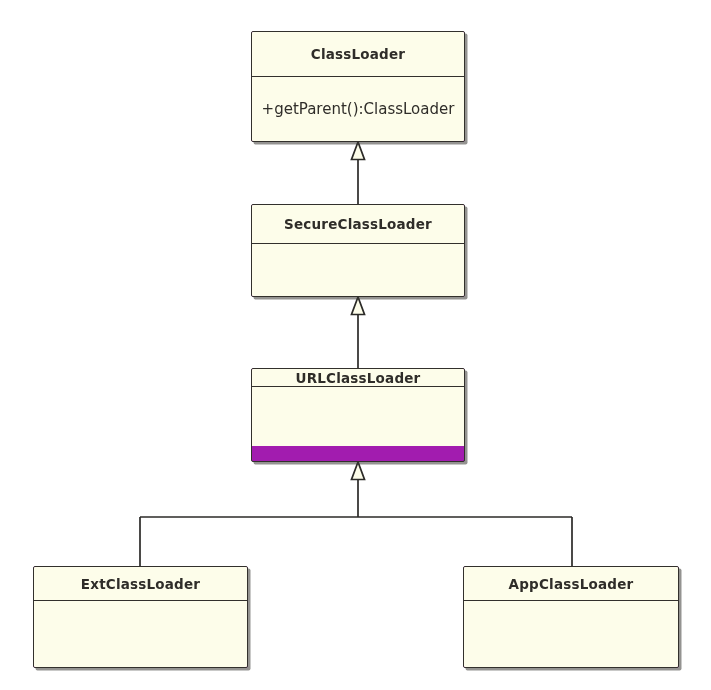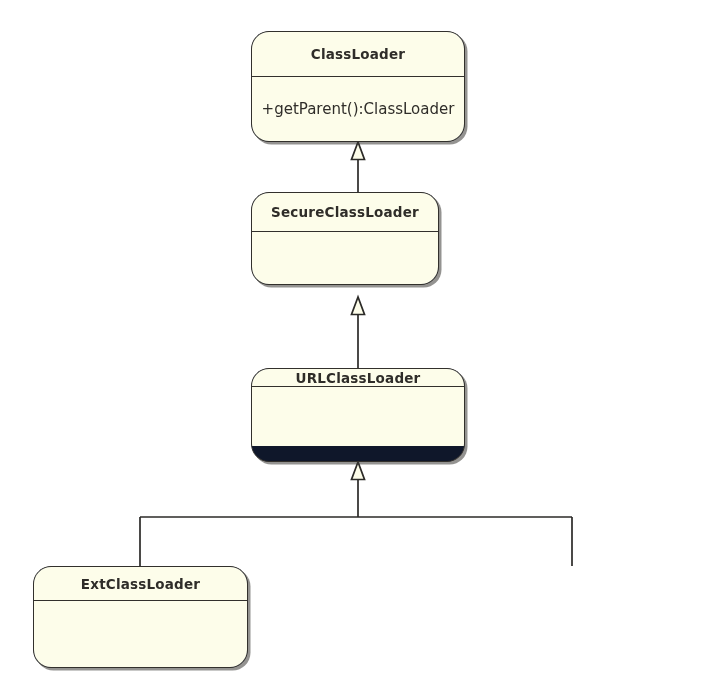--- a/index.html
+++ b/index.html
@@ -22,23 +22,23 @@
     position: absolute;
     left: 0;
     top: 0;
     width: 711px;
     height: 690px;
     pointer-events: none;
   }
   .uml-class {
     position: absolute;
     box-sizing: border-box;
-    background: #0f172a;
+    background: #a21caf;
     border: 1.6px solid #32302c;
-    border-radius: 18px;
+    border-radius: 2px;
     box-shadow: 2.5px 2.5px 0 0 rgba(60,58,54,0.55);
     overflow: hidden;
     z-index: 2;
   }
   .uml-name-compartment {
     box-sizing: border-box;
     width: 100%;
     display: flex;
     align-items: center;
     justify-content: center;
@@ -106,35 +106,41 @@
 
   <div class="uml-class" style="left:251px; top:31px; width:214px; height:111px;">
     <div class="uml-name-compartment" style="height:45px;">
       <span class="uml-class-name">ClassLoader</span>
     </div>
     <div class="uml-members-compartment" style="height:64px; justify-content:center;">
       <span class="uml-member">+getParent():ClassLoader</span>
     </div>
   </div>
 
-  <div class="uml-class" style="left:251px; top:192px; width:188px; height:93px;">
+  <div class="uml-class" style="left:251px; top:204px; width:214px; height:93px;">
     <div class="uml-name-compartment" style="height:39px;">
       <span class="uml-class-name">SecureClassLoader</span>
     </div>
     <div class="uml-members-compartment members-empty" style="height:52px;"></div>
   </div>
 
   <div class="uml-class" style="left:251px; top:368px; width:214px; height:94px;">
     <div class="uml-name-compartment" style="height:18px;">
       <span class="uml-class-name">URLClassLoader</span>
     </div>
     <div class="uml-members-compartment members-empty" style="height:59px;"></div>
   </div>
 
   <div class="uml-class" style="left:33px; top:566px; width:215px; height:102px;">
     <div class="uml-name-compartment" style="height:34px;justify-content:center;">
       <span class="uml-class-name">ExtClassLoader</span>
     </div>
     <div class="uml-members-compartment members-empty" style="height:66px;"></div>
   </div>
 
+  <div class="uml-class" style="left:463px; top:566px; width:216px; height:102px;">
+    <div class="uml-name-compartment" style="height:34px;">
+      <span class="uml-class-name">AppClassLoader</span>
+    </div>
+    <div class="uml-members-compartment members-empty" style="height:66px;"></div>
+  </div>
 
 </div>
 
 </body></html>

